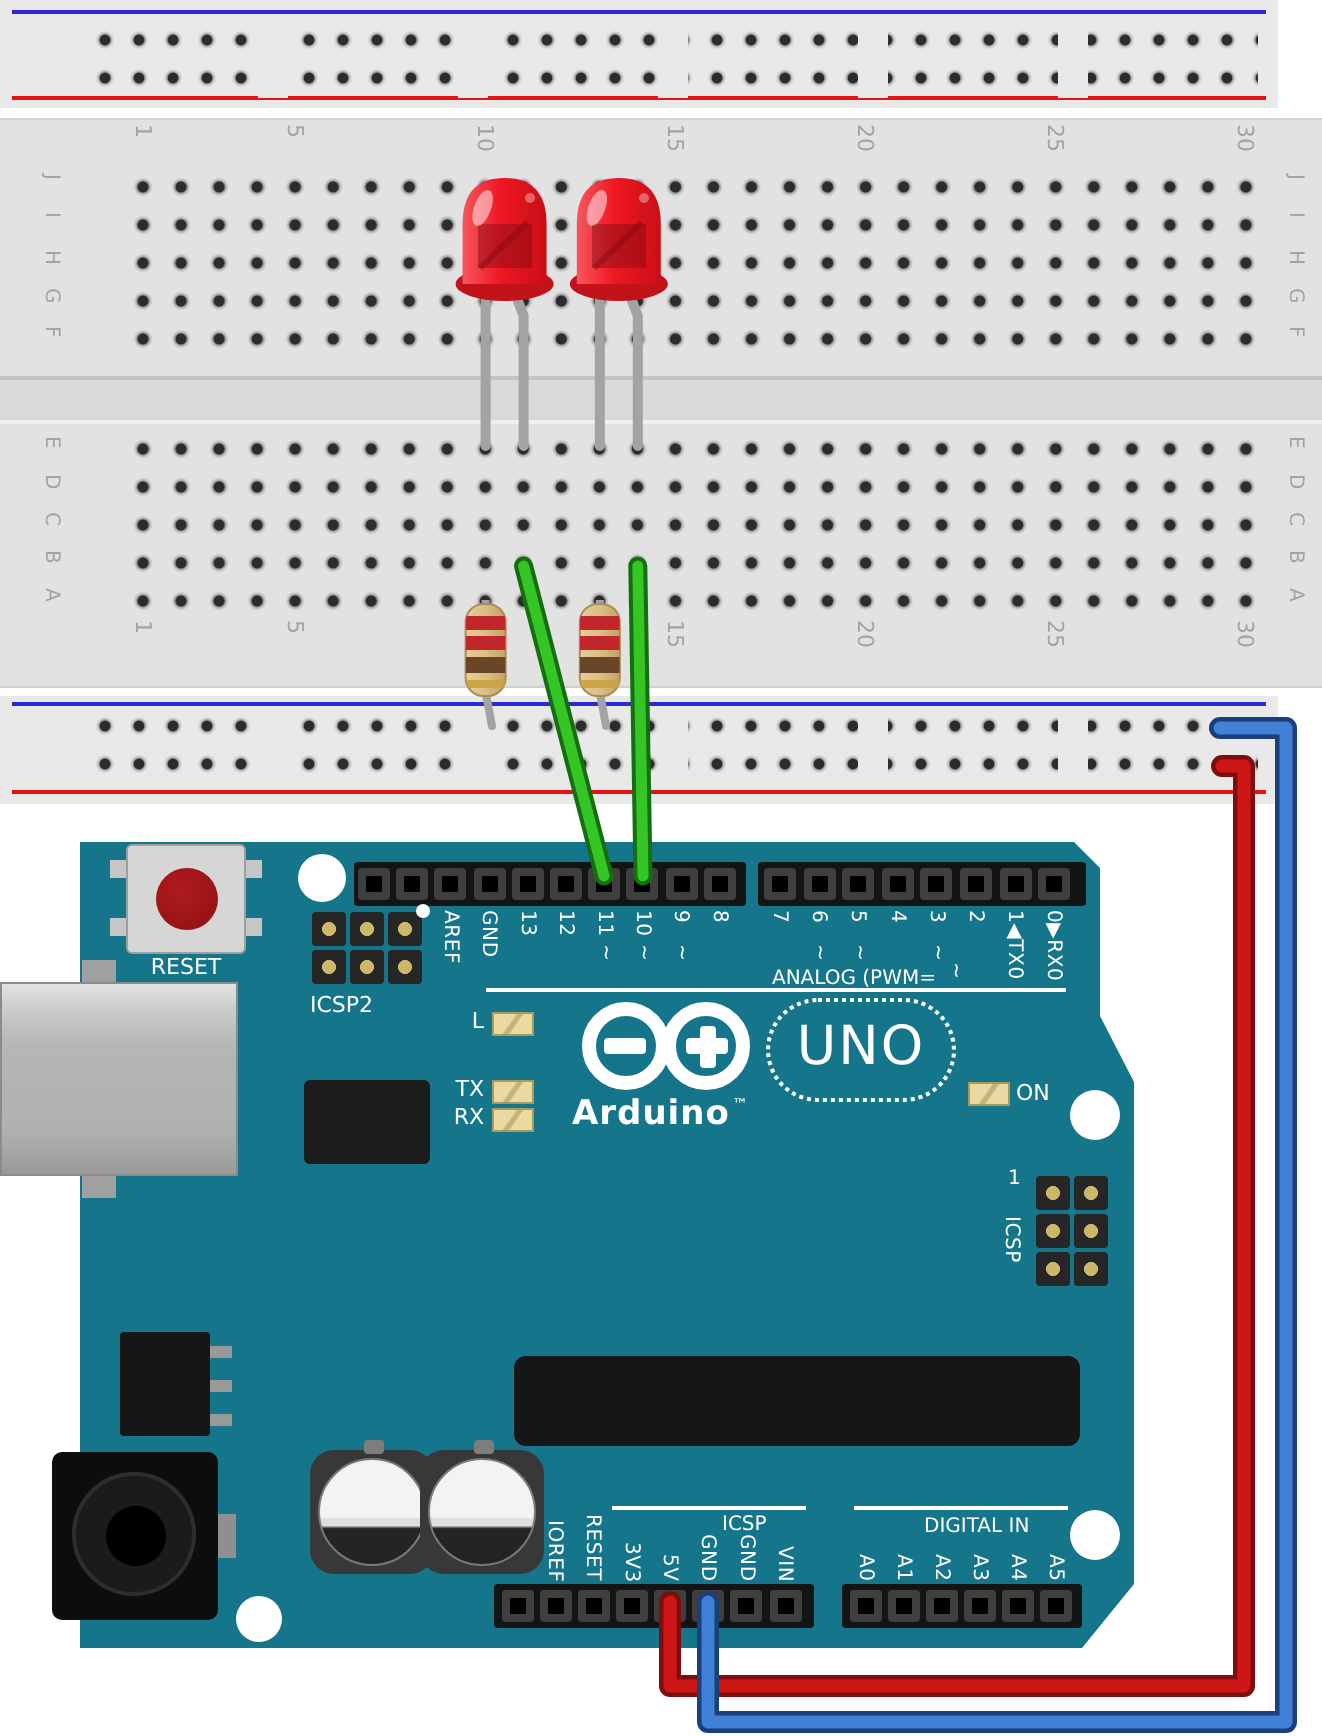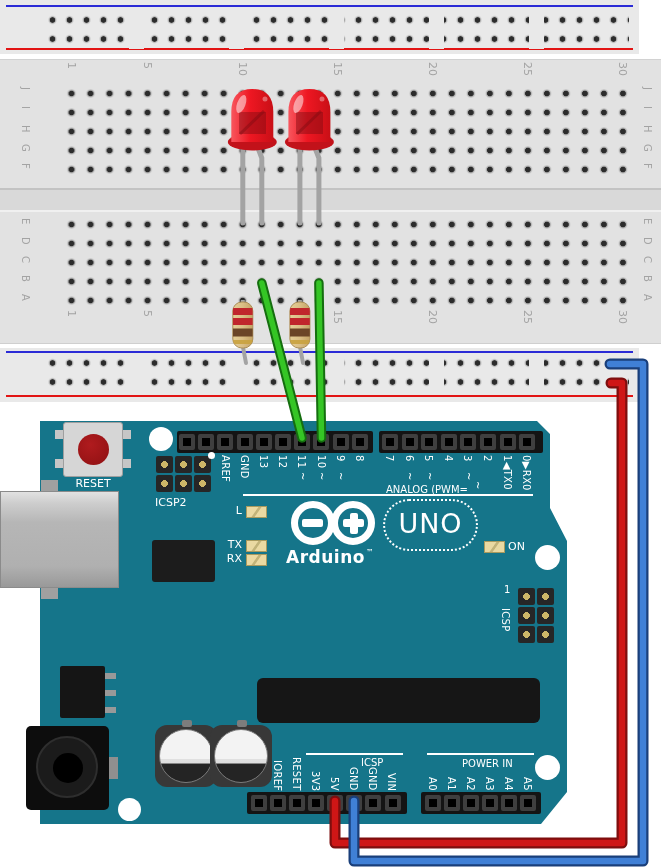--- a/index.html
+++ b/index.html
@@ -256,21 +256,21 @@
   <div class="capc" style="left:214px;top:729px;"></div>
 
   <div class="abs" style="left:109px;top:757px;width:9px;height:22px;background:#8f8f8f;"></div>
   <div class="abs" style="left:26px;top:726px;width:83px;height:84px;background:#0d0d0d;border-radius:5px;"></div>
   <div class="abs" style="left:36px;top:736px;width:62px;height:62px;border-radius:50%;background:#1b1b1b;border:2px solid #2e2e2e;box-sizing:border-box;"></div>
   <div class="abs" style="left:53px;top:753px;width:30px;height:30px;border-radius:50%;background:#000;"></div>
 
   <div class="wline" style="left:306px;top:753px;width:97px;"></div>
   <div class="smlbl" style="left:361px;top:757px;">ICSP</div>
   <div class="wline" style="left:427px;top:753px;width:107px;"></div>
-  <div class="smlbl" style="left:462px;top:758px;">POWER IN</div>
+  <div class="smlbl" style="left:462px;top:758px;">DIGITAL IN</div>
 
   <div>
       <span class="vlabel pinlbl" style="position: absolute; left: 271.5px; bottom: 77px;">IOREF</span>
       <span class="vlabel pinlbl" style="position: absolute; left: 290.65px; bottom: 77px;">RESET</span>
       <span class="vlabel pinlbl" style="position: absolute; left: 309.8px; bottom: 77px;">3V3</span>
       <span class="vlabel pinlbl" style="position: absolute; left: 328.95px; bottom: 77px;">5V</span>
       <span class="vlabel pinlbl" style="position: absolute; left: 348.1px; bottom: 77px;">GND</span>
       <span class="vlabel pinlbl" style="position: absolute; left: 367.25px; bottom: 77px;">GND</span>
       <span class="vlabel pinlbl" style="position: absolute; left: 386.4px; bottom: 77px;">VIN</span>
     </div>

